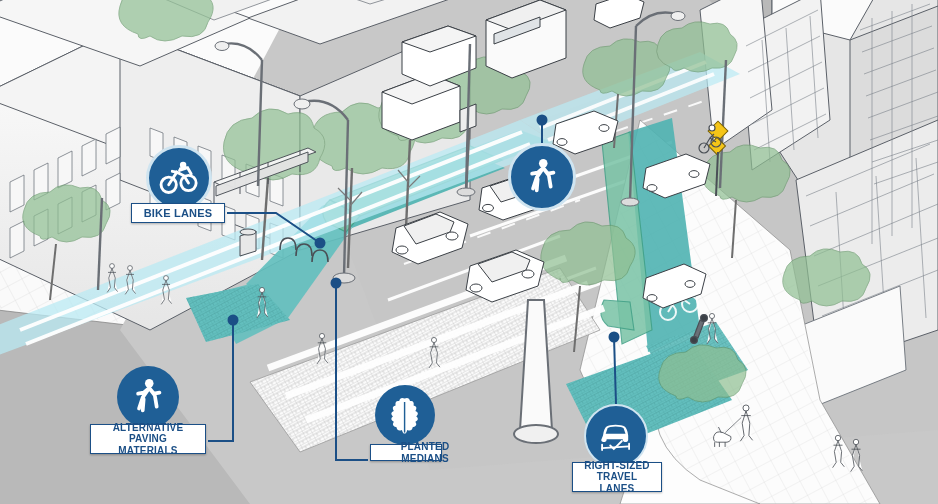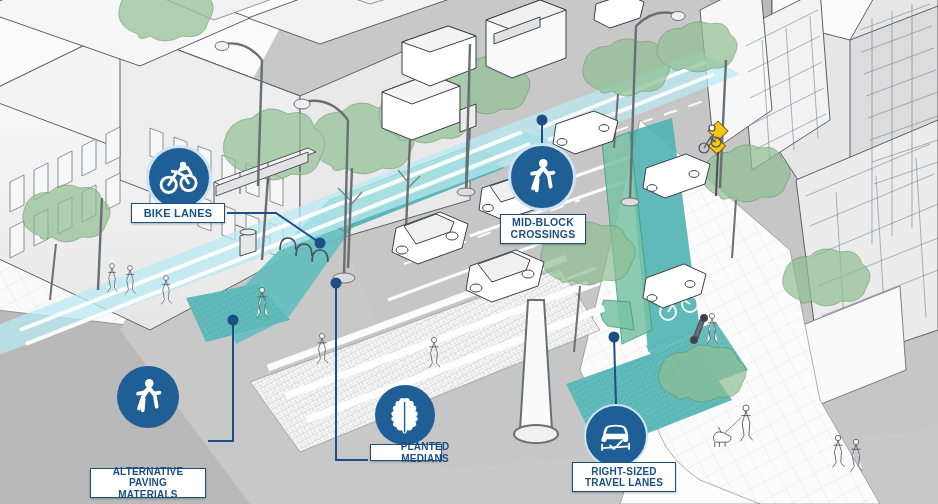--- a/index.html
+++ b/index.html
@@ -433,33 +433,30 @@
   <div class="clabel" style="left:131px;top:203px;width:94px;height:20px;font-size:11px;
               display:flex;align-items:center;justify-content:center;">BIKE LANES</div>
 
   <div class="cbadge" style="left:508px;top:143px;width:68px;height:68px;background:#1f5f96;border:3px solid #cfe4f0;">
     <svg viewBox="0 0 48 48">
       <circle cx="25" cy="9" r="4.6" fill="#fff"></circle>
       <path d="M25 14 L18 24 L14 36 M25 14 L31 22 L33 34 M25 14 L30 20 L36 19
                M25 14 L19 19 L13 20 M19 26 L18 38" fill="none" stroke="#fff" stroke-width="4" stroke-linecap="round" stroke-linejoin="round"></path>
     </svg>
   </div>
-  <div class="clabel" style="left:500px;top:214px;width:86px;height:30px;font-size:10.5px;
-              display:flex;align-items:center;justify-content:center;">MID-BLOCK
-CROSSINGS</div>
 
   <div class="cbadge" style="left:117px;top:366px;width:62px;height:62px;background:#1f5f96;">
     <svg viewBox="0 0 48 48">
       <circle cx="25" cy="9" r="4.6" fill="#fff"></circle>
       <path d="M25 14 L18 24 L14 36 M25 14 L31 22 L33 34 M25 14 L30 20 L36 19
                M25 14 L19 19 L13 20 M19 26 L18 38" fill="none" stroke="#fff" stroke-width="4" stroke-linecap="round" stroke-linejoin="round"></path>
     </svg>
   </div>
   <div class="clabel" style="left:90px;top:424px;width:116px;height:30px;font-size:10px;
-              display:flex;align-items:center;justify-content:center;margin-top:44px;">ALTERNATIVE PAVING
+              display:flex;align-items:center;justify-content:center;">ALTERNATIVE PAVING
 MATERIALS</div>
 
   <div class="cbadge" style="left:375px;top:385px;width:60px;height:60px;background:#1f5f96;">
     <svg viewBox="0 0 48 48">
       <path d="M24 6 q5 -2 6 3 q5 -1 4 5 q5 1 2 6 q5 2 1 6 q4 3 -1 6 q3 5 -3 6
                q-1 5 -6 3 q-1 4 -3 4 q-2 0 -3 -4 q-5 2 -6 -3 q-6 -1 -3 -6
                q-5 -3 -1 -6 q-4 -4 1 -6 q-3 -5 2 -6 q-1 -6 4 -5 q1 -5 6 -3 z" fill="#fff"></path>
       <path d="M24 10 L24 44" stroke="#1f5f96" stroke-width="1.6"></path>
     </svg>
   </div>
@@ -472,17 +469,17 @@
       <path d="M10 24 q1 -8 4 -10 q3 -2 10 -2 q7 0 10 2 q3 2 4 10 v5 q0 2 -2 2
                h-2 q-2 0 -2 -2 v-1 H14 v1 q0 2 -2 2 h-2 q-2 0 -2 -2 z" fill="#fff"></path>
       <path d="M15 16 q2 -2 9 -2 q7 0 9 2 l2 6 H13 z" fill="#1f5f96"></path>
       <g stroke="#fff" stroke-width="2" fill="none" stroke-linecap="round">
         <path d="M9 34 L9 40 M39 33 L39 39"></path>
         <path d="M9 38 L39 36"></path>
         <path d="M18 35 l4 4 l9 -9"></path>
       </g>
     </svg>
   </div>
-  <div class="clabel" style="left:572px;top:462px;width:104px;height:30px;font-size:10px;
+  <div class="clabel" style="left:572px;top:462px;width:90px;height:30px;font-size:10px;
               display:flex;align-items:center;justify-content:center;">RIGHT-SIZED
 TRAVEL LANES</div>
 
 </div>
 
 </body></html>

